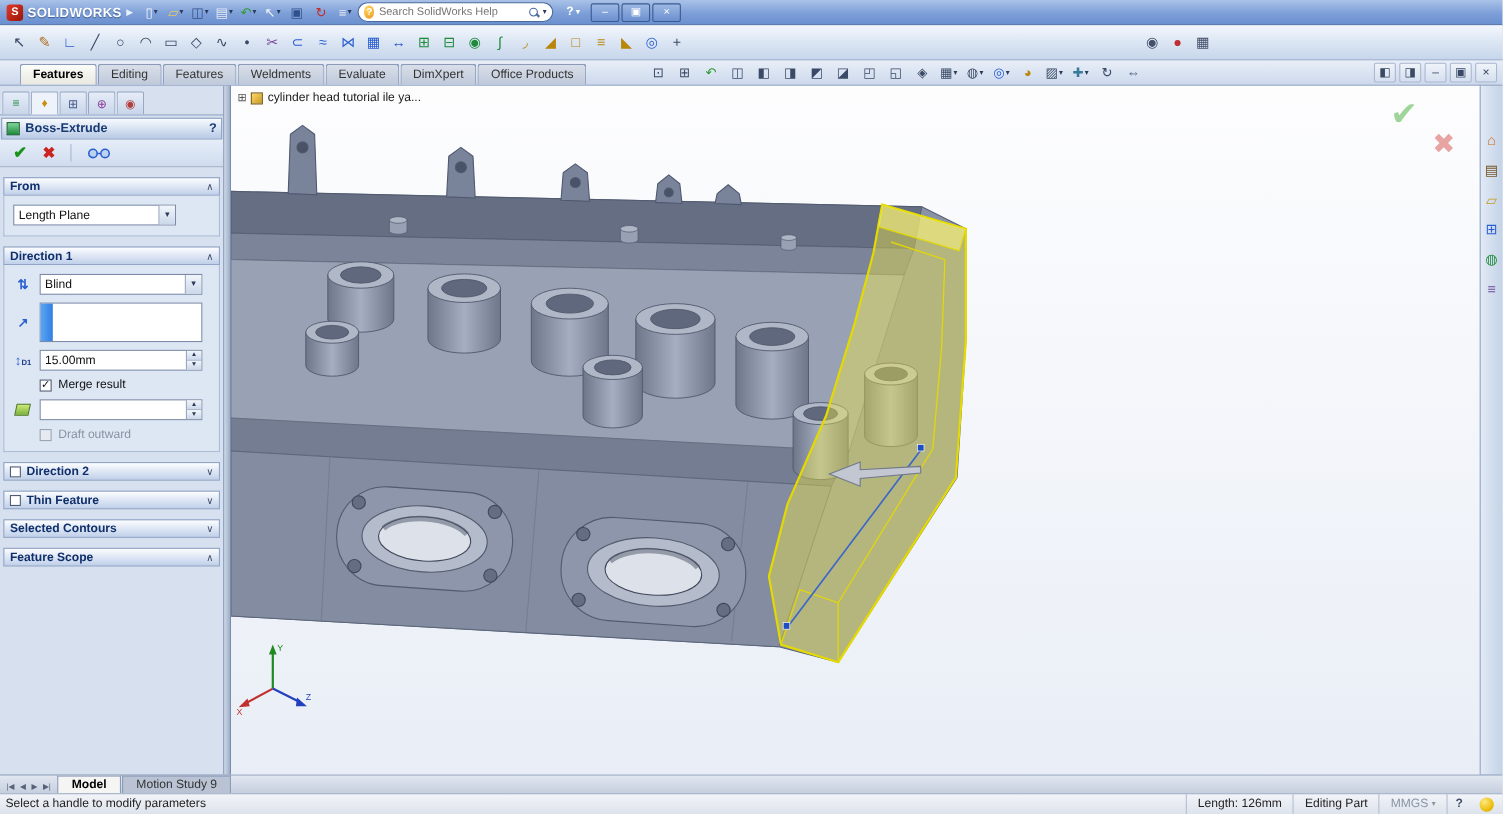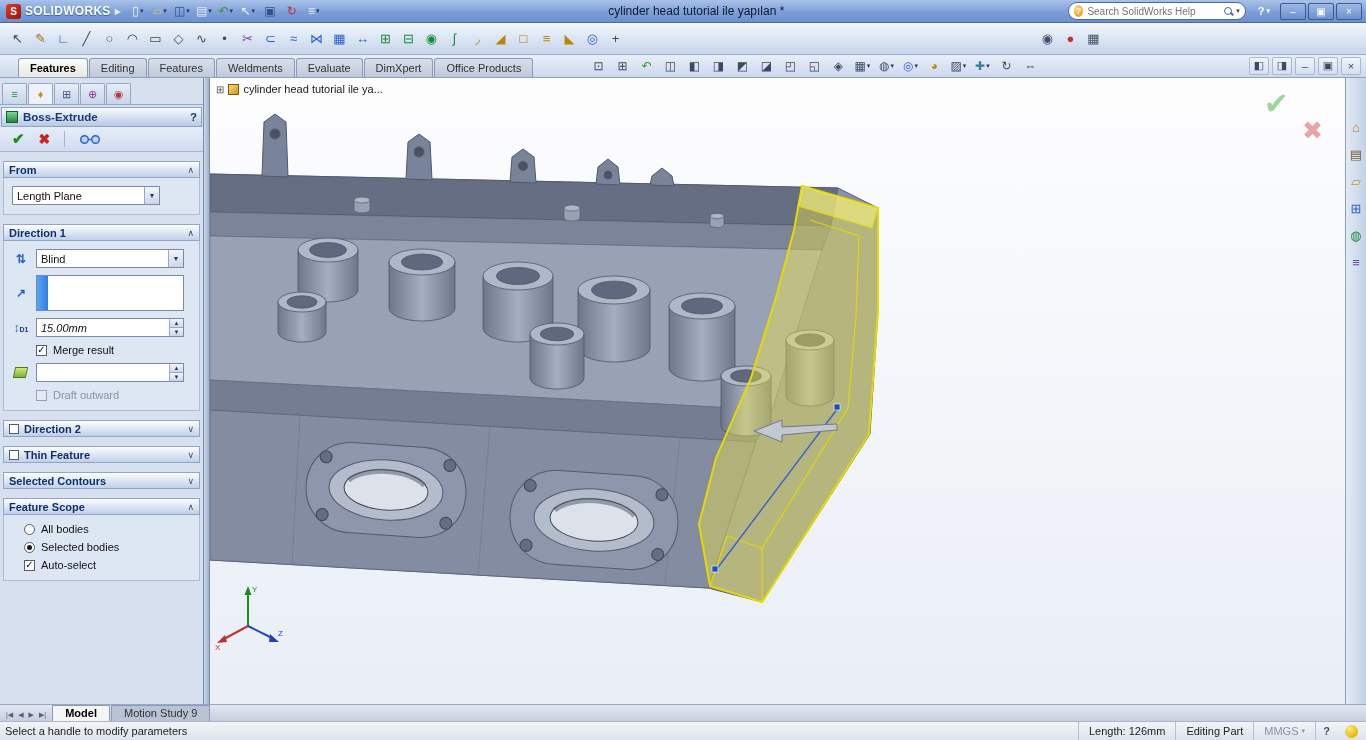--- a/index.html
+++ b/index.html
@@ -68,21 +68,21 @@
   .pm-sec-b { border:1px solid #aebdd6; border-top:none; background:#dde6f3; padding:8px 6px 9px 8px; display:flex; flex-direction:column; gap:7px; }
   .pm-row { display:flex; align-items:center; gap:6px; }
   .fld-icon { width:18px; text-align:center; color:#2a5fd0; font-weight:bold; font-size:12px; flex:none; }
   .fld-icon small { font-size:7px; color:#1a3a8a; }
   .combo { height:19px; background:#fff; border:1px solid #7a8aa8; display:flex; align-items:center; width:148px; }
   .combo .txt { flex:1; padding:0 4px; color:#111; }
   .combo .dd { width:15px; height:100%; background:linear-gradient(#f2f6fb,#cbd7e9); border-left:1px solid #9aa8c0; display:flex; align-items:center; justify-content:center; font-size:7px; color:#2a3a5a; }
   .selbox { width:148px; height:36px; background:#fff; border:1px solid #7a8aa8; position:relative; }
   .selbox .active-strip { position:absolute; left:0; top:0; bottom:0; width:11px; background:linear-gradient(90deg,#5aa6f5,#2f7fe0); }
   .numfld { width:148px; height:19px; display:flex; border:1px solid #7a8aa8; background:#fff; }
-  .numfld input { border:none; outline:none; flex:1; min-width:0; padding:0 4px; font-family:"Liberation Sans",sans-serif; font-size:11px; color:#111; background:transparent;font-style:italic; }
+  .numfld input { border:none; outline:none; flex:1; min-width:0; padding:0 4px; font-family:"Liberation Sans",sans-serif; font-size:11px; color:#111; background:transparent; }
   .spin { width:14px; display:flex; flex-direction:column; border-left:1px solid #9aa8c0; }
   .spin span { flex:1; font-size:6px; display:flex; align-items:center; justify-content:center; background:linear-gradient(#f2f6fb,#cbd7e9); color:#2a3a5a; }
   .spin span:first-child { border-bottom:1px solid #9aa8c0; }
   .pm-check, .pm-radio { display:flex; align-items:center; gap:6px; color:#111; }
   .indent { margin-left:24px; }
   .chk { width:11px; height:11px; background:#fff; border:1px solid #4f5c74; display:inline-flex; align-items:center; justify-content:center; font-size:10px; color:#111; flex:none; }
   .chk.checked::after { content:"✓"; margin-top:-1px; }
   .chk.sm { width:10px; height:10px; }
   .disabled { color:#8a93a4; }
   .chk.disabled { background:#e6eaf1; border-color:#9aa4b4; }
@@ -173,21 +173,20 @@
         <div class="tb-btn" style="--c: #c03030;">
           <span class="glyph">↻</span>
 
         </div>
 
         <div class="tb-btn" style="--c: #e4e9f2;">
           <span class="glyph">≡</span>
           <span class="caret">▾</span>
         </div>
       </div>
-    <div class="doc-title">cylinder head tutorial ile yapılan *</div>
     <div class="search-box">
       <span class="q-ball">?</span>
       <input class="search-input" placeholder="Search SolidWorks Help" style="">
       <span class="mag"></span>
       <span class="caret">▾</span>
     </div>
     <div class="help-btn">
       <span>?</span>
       <span class="caret" style="color:#fff">▾</span>
     </div>
@@ -614,40 +613,20 @@
         <div class="pm-sec-h">
           <span>Selected Contours</span>
           <span class="chev">∨</span>
         </div>
       </div>
 
       <div class="pm-sec">
         <div class="pm-sec-h">
           <span>Feature Scope</span>
           <span class="chev">∧</span>
-        </div>
-        <div class="pm-sec-b" style="gap:6px">
-          <div style="display:flex;flex-direction:column;gap:6px;margin-left:12px">
-
-              <label class="pm-radio">
-                <span class="rad"></span>
-                <span>All bodies</span>
-              </label>
-
-              <label class="pm-radio selected">
-                <span class="rad">
-                  <span class="dot"></span>
-                </span>
-                <span>Selected bodies</span>
-              </label>
-            </div>
-          <label class="pm-check" style="margin-left:12px">
-            <span class="chk checked"></span>
-            <span>Auto-select</span>
-          </label>
         </div>
       </div>
     </div>
 
     <div class="splitter"></div>
 
     <div class="viewport">
       <svg width="100%" height="100%" viewBox="0 0 1135 626" preserveAspectRatio="xMinYMin slice">
         <defs>
           <linearGradient id="gcyl" x1="0" y1="0" x2="1" y2="0">

